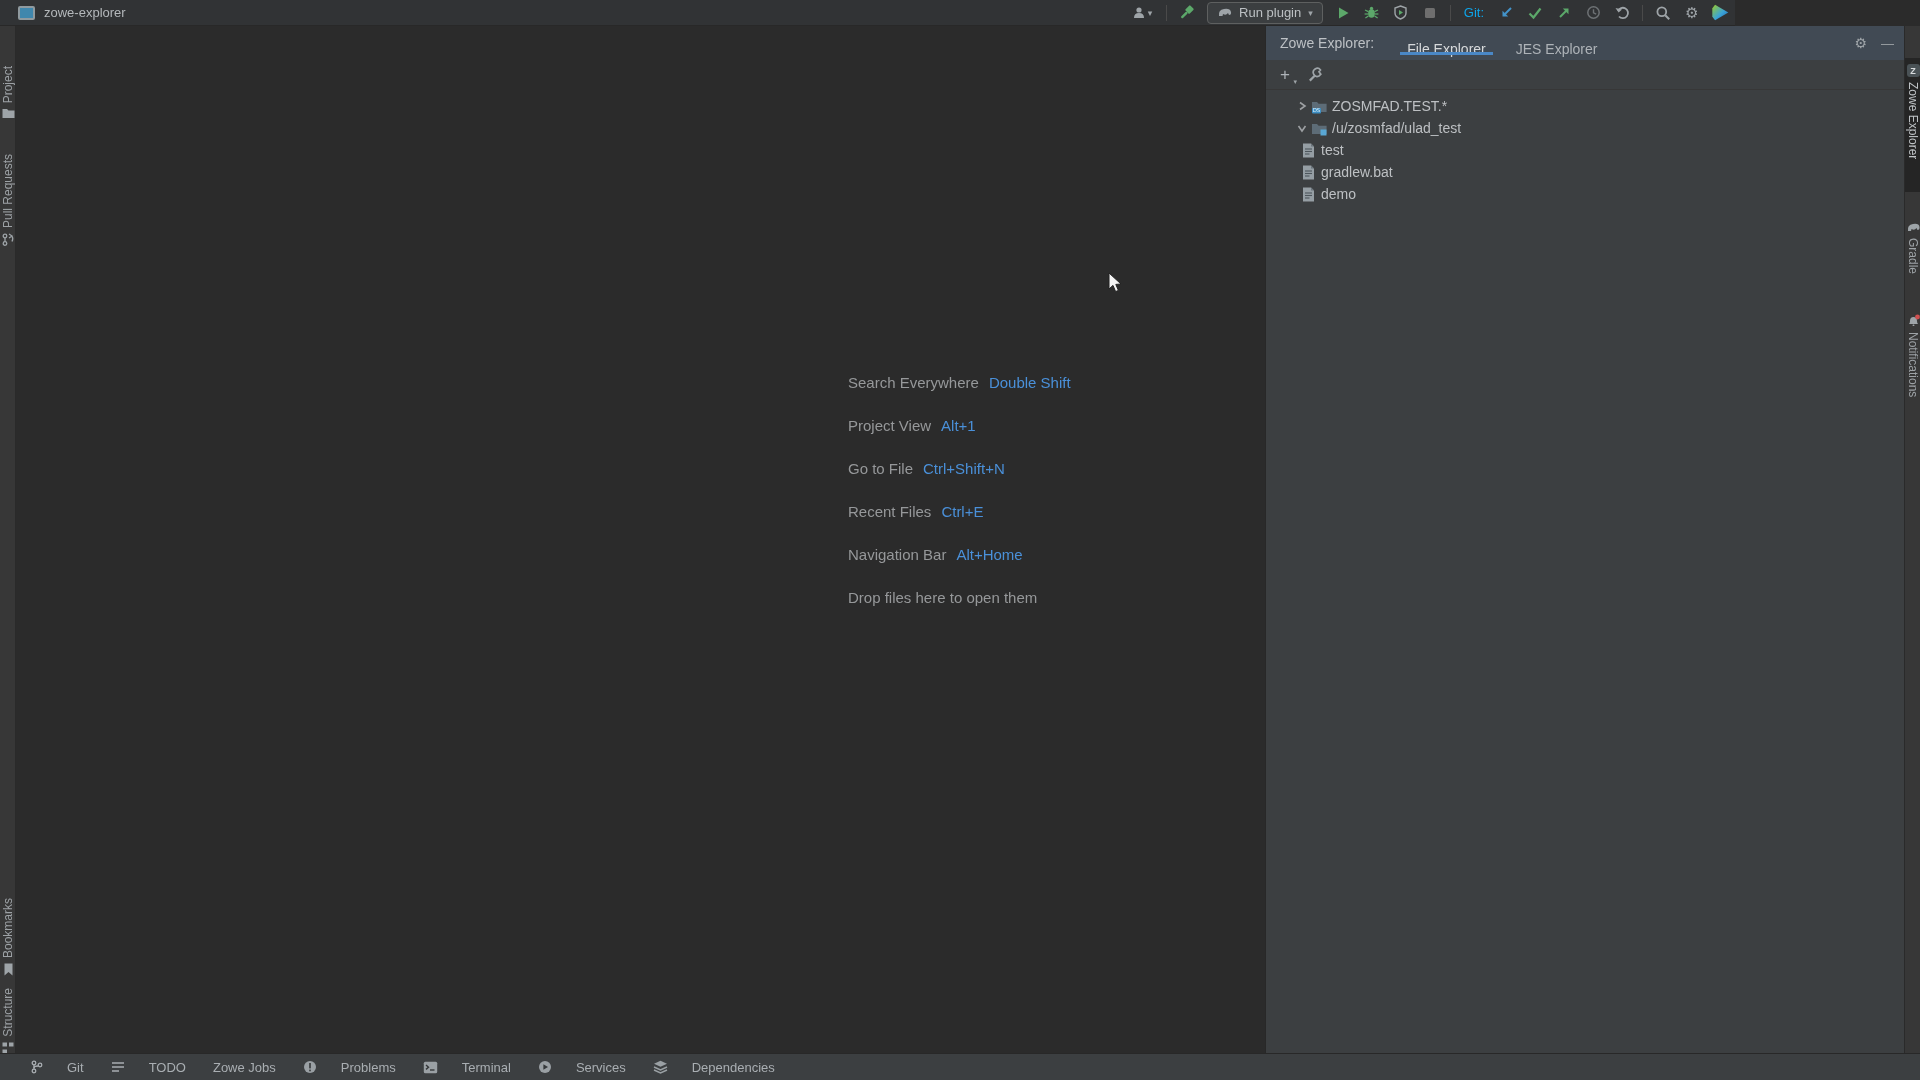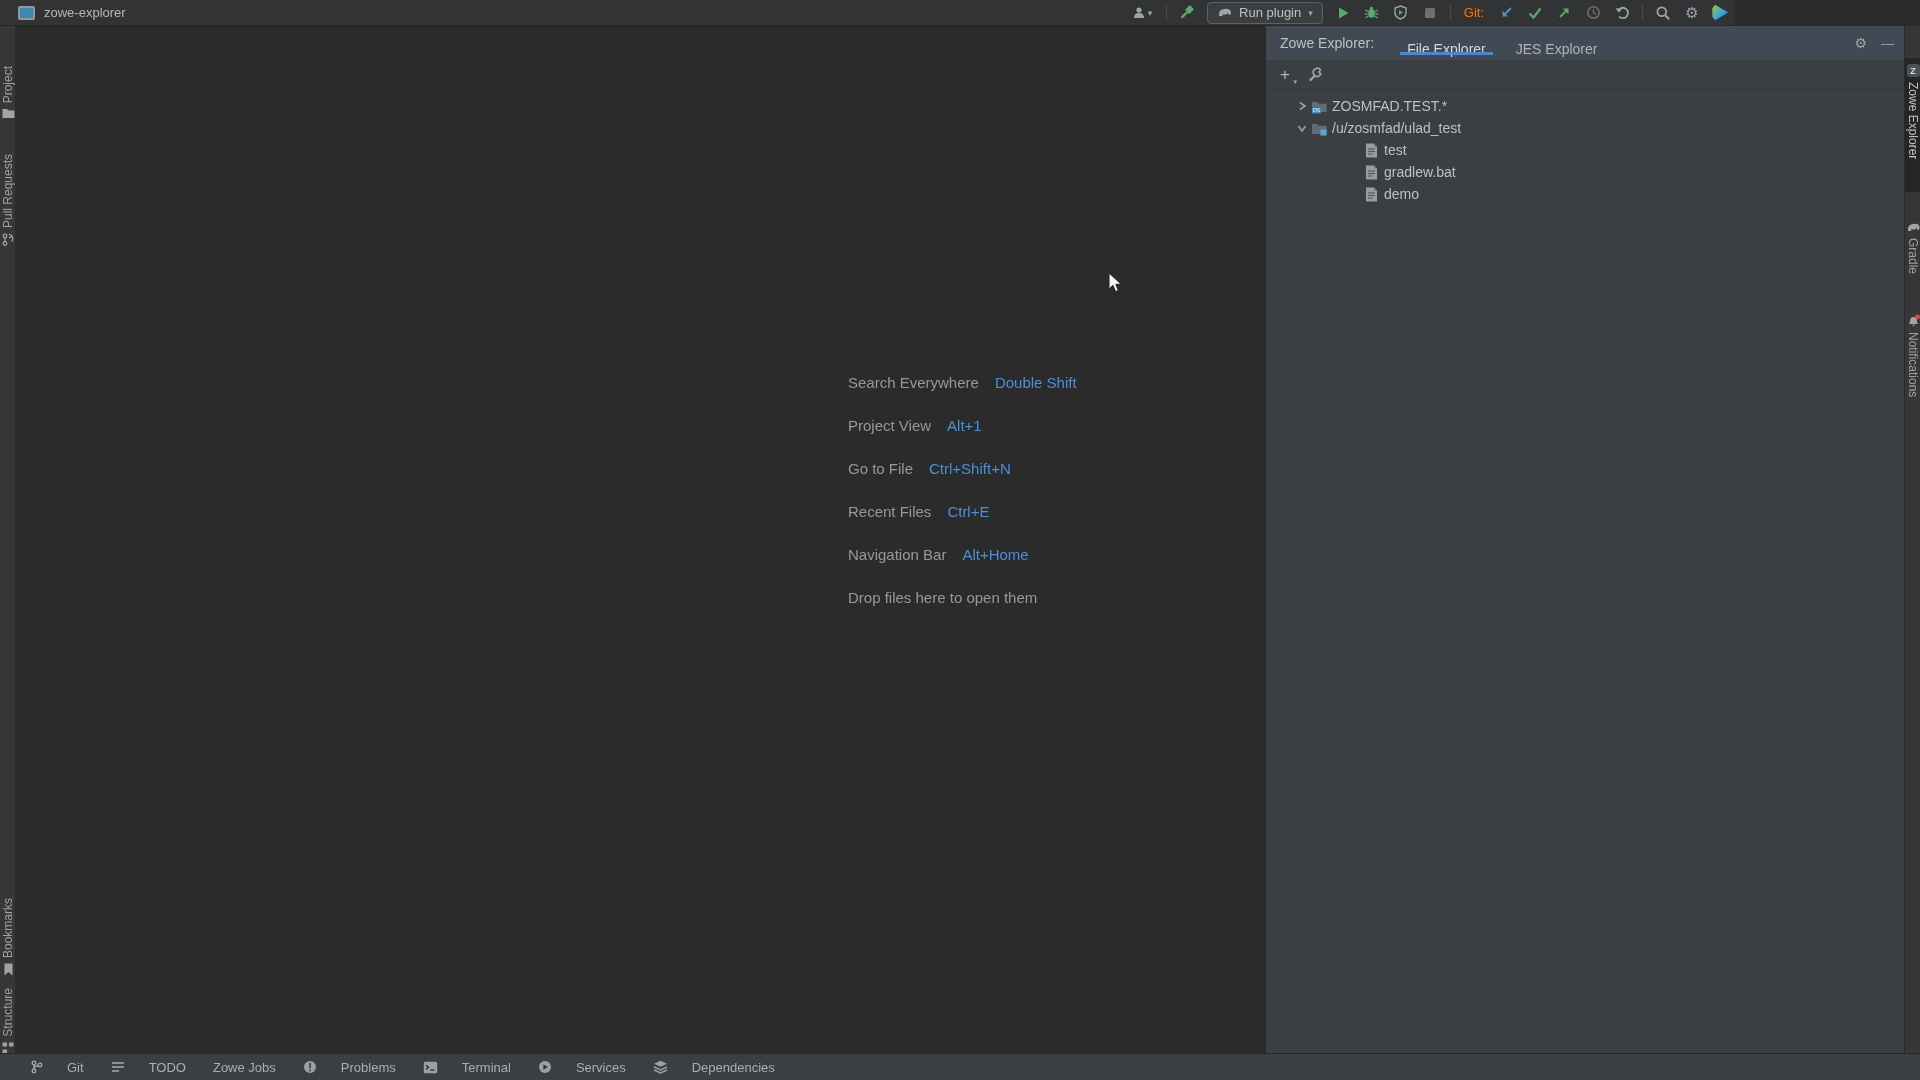--- a/index.html
+++ b/index.html
@@ -16,38 +16,38 @@
               background:#3f87ad; }
   .tb-title { color:#b4b8bb; font-size:13px; }
   .tb-right { margin-left:auto; margin-right:6px; display:flex; align-items:center; gap:11px; height:26px; }
   .tb-sep { width:1px; height:16px; background:#4a4a4a; }
   .icon-btn { display:flex; align-items:center; justify-content:center; width:18px; height:18px; }
   .glyph { color:#9ea4a8; font-size:15px; line-height:1; }
   .run-pill { display:flex; align-items:center; gap:7px; height:22px; padding:0 9px;
               border:1px solid #5e6060; border-radius:4px; background:#3b3e40; }
   .run-pill .label { color:#bcc0c3; font-size:13px; }
   .caret-sm { color:#9ea4a8; font-size:9px; }
-  .git-label { color:#f97316; font-size:13px; margin:0 2px; }
+  .git-label { color:#0ea5e9; font-size:13px; margin:0 2px; }
   .sphere { width:17px; height:17px; background:linear-gradient(135deg,#8ec63f 10%,#3aa3d8 55%,#2268ad 95%);
             clip-path:polygon(18% 4%, 96% 50%, 18% 96%, 2% 75%, 2% 25%); }
 
   
   .stripe { position:absolute; top:26px; width:16px; height:1027px; background:#373737; }
   #stripe-left { left:0; border-right:1px solid #2a2a2a; }
   #stripe-right { left:1904px; border-left:1px solid #2a2a2a; }
   .stripe-btn { position:absolute; left:0; width:16px; display:flex; flex-direction:column;
                 align-items:center; gap:5px; }
   .vtext-up { writing-mode:vertical-rl; transform:rotate(180deg); font-size:12px; color:#9da2a6; }
   .vtext-dn { writing-mode:vertical-rl; font-size:12px; color:#9da2a6; }
   .stripe-sel { position:absolute; left:0; width:16px; background:rgba(15,15,15,.45); }
 
   
   #editor { position:absolute; left:16px; top:26px; width:1249px; height:1027px; background:#2b2b2b; }
   #shortcuts { position:absolute; left:832px; top:348px; }
-  .sc-row { display:flex; align-items:baseline; gap:16px; height:17px; margin-bottom:26px;
+  .sc-row { display:flex; align-items:baseline; gap:10px; height:17px; margin-bottom:26px;
             font-size:15px; white-space:nowrap; }
   .sc-label { color:#96989a; }
   .sc-key { color:#4a90d9; }
 
   
   #toolwindow { position:absolute; left:1265px; top:26px; width:639px; height:1027px;
                 background:#3c3f41; border-left:1px solid #282828; }
   #tw-header { height:34px; background:#414a54; display:flex; align-items:center; padding:0 10px 0 14px; }
   .tw-title { color:#bdc1c5; font-size:14px; margin-right:26px; }
   .tw-tab { position:relative; height:23px; line-height:34px; padding:0 7px; margin-right:16px;
@@ -61,21 +61,21 @@
   .plus-wrap { position:relative; color:#aeb3b8; font-size:17px; }
   .plus-wrap .mini-caret { position:absolute; right:-7px; bottom:-1px; font-size:7px; color:#9ea4a8; }
 
   #tree { padding-top:5px; }
   .row { display:flex; align-items:center; height:22px; font-size:14px; white-space:nowrap; }
   .row .chev { width:17px; height:16px; display:flex; align-items:center; justify-content:center; flex:none; }
   .row .ticon { width:18px; height:16px; display:flex; align-items:center; justify-content:center;
                 flex:none; margin-right:4px; }
   .row .lbl { color:#bdc0c3; }
   .row .sfx { color:#7d8184; margin-left:7px; }
-  .d0 { padding-left:10px; } .d1 { padding-left:27px; } .d2 { padding-left:96px; }
+  .d0 { padding-left:10px; } .d1 { padding-left:27px; } .d2 { padding-left:33px; }
   .ws-icon { width:14px; height:12px; border:2px solid #9fb0bc; border-radius:2px; background:#3f87ad; }
 
   
   #statusbar { position:absolute; left:0; top:1053px; width:1920px; height:27px; background:#3c3f41;
                border-top:1px solid #282828; display:flex; align-items:center; padding-left:30px; gap:27px; }
   .sb-item { display:flex; align-items:center; gap:24px; color:#a9aeb2; font-size:13px; }
 
   .cursor { position:absolute; left:1108px; top:272px; }
   svg { display:block; }
 </style>

